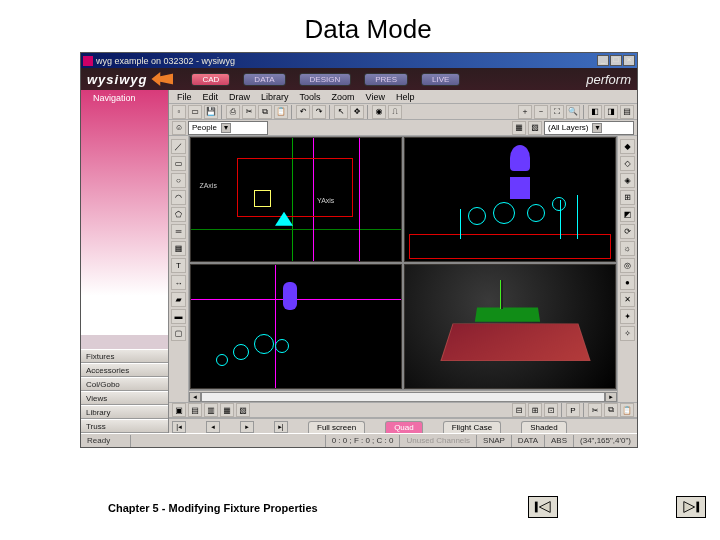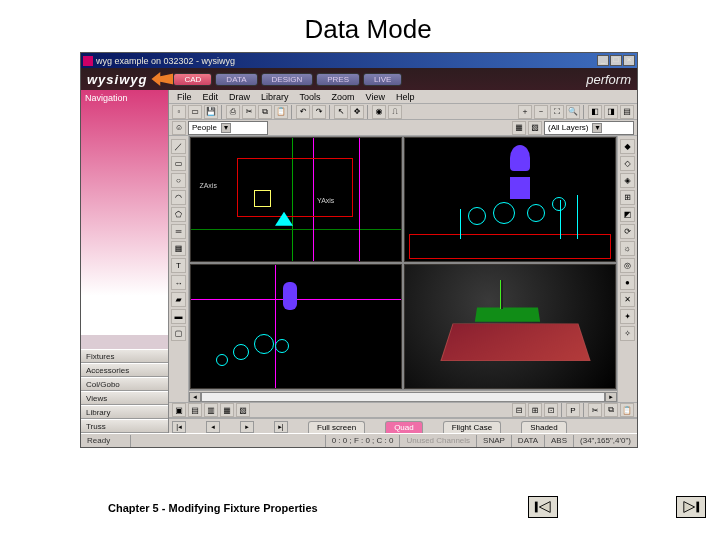--- a/index.html
+++ b/index.html
@@ -38,41 +38,41 @@
   .winbtn { width: 12px; height: 11px; background: #ccc; border: 1px solid #555; font-size: 8px; line-height: 8px; text-align: center; cursor: pointer; }
   .brandbar {
     height: 22px;
     background: linear-gradient(to bottom, #2e1c1f, #3a1d24);
     display: flex; align-items: center;
     color: #fff;
     padding: 0 6px;
   }
   .brand-left { font-style: italic; font-weight: bold; font-size: 13px; letter-spacing: 1px; color: #fcfcfc; }
   .brand-logo { width: 22px; height: 14px; background: #ee7e28; margin-left: 4px; clip-path: polygon(0 50%, 40% 0, 40% 30%, 100% 10%, 100% 90%, 40% 70%, 40% 100%); }
-  .modetabs { display: flex; gap: 3px; }
+  .modetabs { display: flex; gap: 13px; margin-left: 18px; }
   .modetab {
     padding: 1px 10px;
     border-radius: 3px;
     font-size: 8px;
     background: linear-gradient(to bottom,#7f7faf,#5e5e8f);
     color: #dce;
     border: 1px solid #333;
     cursor: pointer;
   }
   .modetab.active { background: linear-gradient(to bottom,#e78,#c46); color:#fff; }
   .brand-right { margin-left: auto; font-style: italic; font-size: 13px; color:#eee; }
   .mainrow { display: flex; flex: 1; overflow: hidden; }
   .leftcol {
     width: 88px;
     background: linear-gradient(to bottom, #d83b7a 0%, #fff 60%, #fff 100%);
     display: flex; flex-direction: column;
     border-right: 1px solid #888;
   }
   .nav-head {
-    font-size: 9px; color: #fff; padding: 3px 4px;
+    font-size: 9px; color: #fff; padding: 3px 12px;
     background: transparent;
   }
   .nav-body { flex: 1; }
   .nav-bot { height: 14px; background: rgba(80,0,40,.2); margin-top: 4px; }
   .nav-btns { display: flex; flex-direction: column; }
   .navbtn {
     height: 14px;
     background: linear-gradient(to bottom,#e9e6e2,#cfcac4);
     border-top: 1px solid #fff;
     border-bottom: 1px solid #999;

